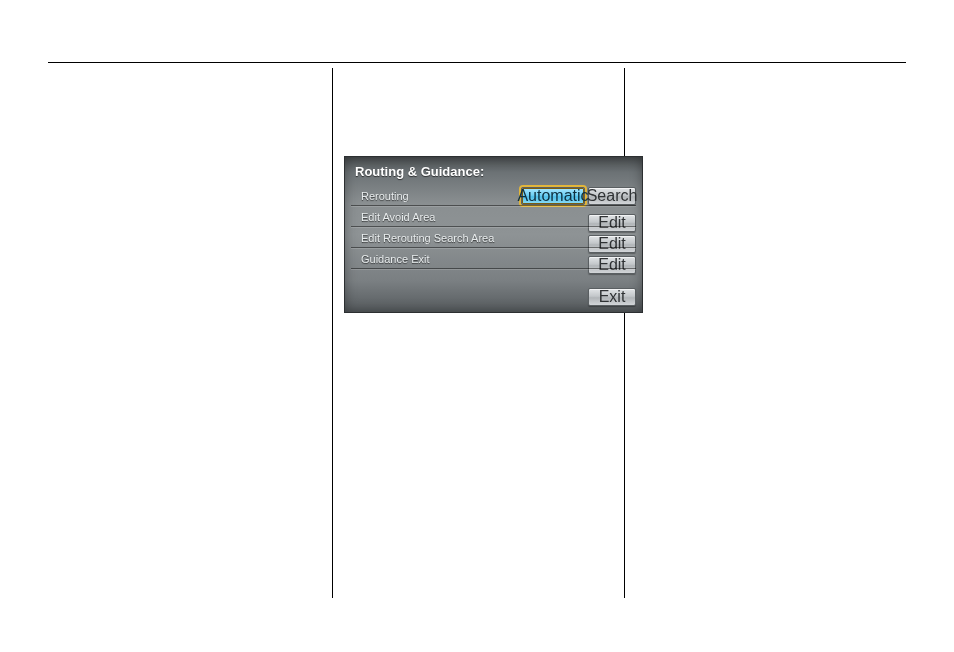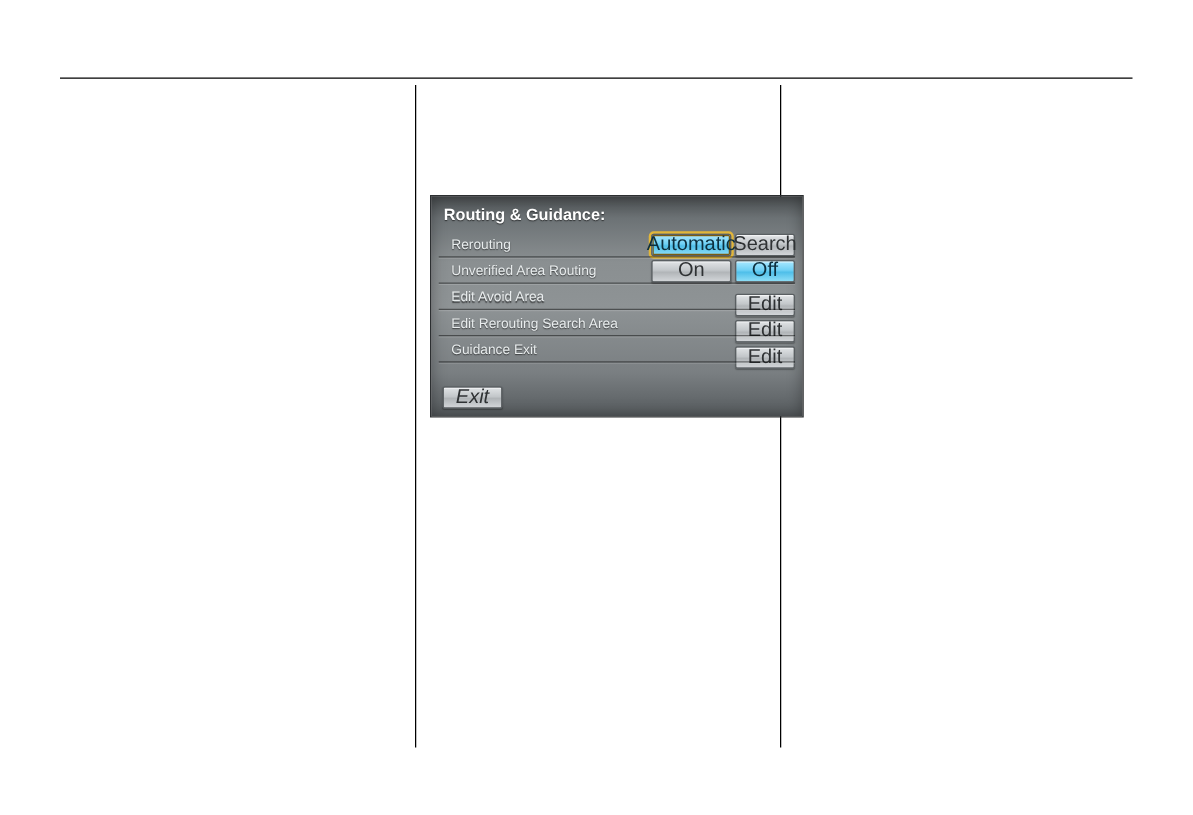--- a/index.html
+++ b/index.html
@@ -100,22 +100,22 @@
       box-shadow: inset 0 1px 0 rgba(255,255,255,0.7), 0 1px 1px rgba(0,0,0,0.3);
     }
     .btn-blue.w48 { width: 48px; }
     .btn-blue.w64 { width: 64px; }
     .focus-ring {
       box-shadow: 0 0 0 2px #e2b63a, inset 0 0 0 1px #7a5c12, inset 0 1px 0 rgba(255,255,255,0.7);
     }
     .btn-edit { width: 48px; margin-top: 12px; }
     .footer-row {
       display: flex;
+      justify-content: flex-end;
       padding: 19px 6px 0 6px;
-      font-style: italic;
     }
     .btn-exit {
       width: 48px;
     }
   </style>
 </head>
 <body>
 
 <div class="top-rule"></div>
 <div class="col-left-rule"></div>
@@ -126,26 +126,20 @@
 
   <div class="rows">
 
     <div class="row">
       <span class="row-label">Rerouting</span>
       <span class="btn btn-blue w64 focus-ring">Automatic</span>
       <span class="btn btn-gray">Search</span>
       <div class="row-divider"></div>
     </div>
 
-    <div class="row">
-      <span class="row-label">Unverified Area Routing</span>
-      <span class="btn btn-gray wide">On</span>
-      <span class="btn btn-blue w48">Off</span>
-      <div class="row-divider"></div>
-    </div>
 
     <div class="row">
       <span class="row-label">Edit Avoid Area</span>
       <span class="btn btn-gray btn-edit">Edit</span>
       <div class="row-divider"></div>
     </div>
 
     <div class="row">
       <span class="row-label">Edit Rerouting Search Area</span>
       <span class="btn btn-gray btn-edit">Edit</span>

